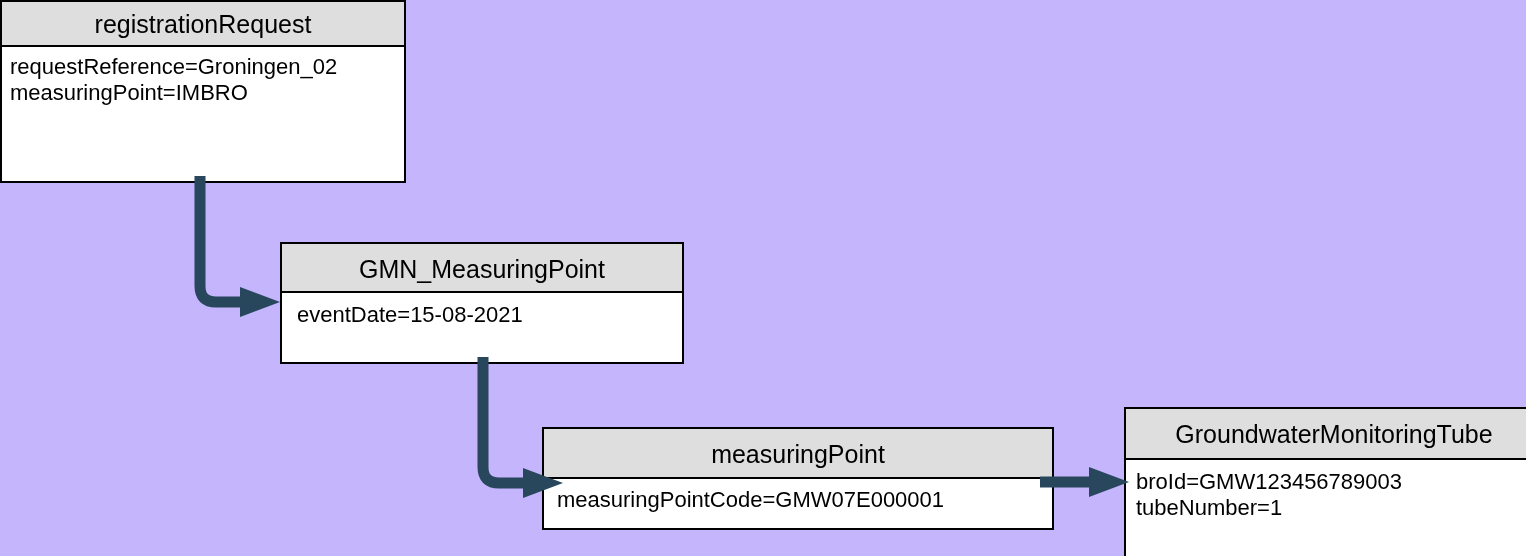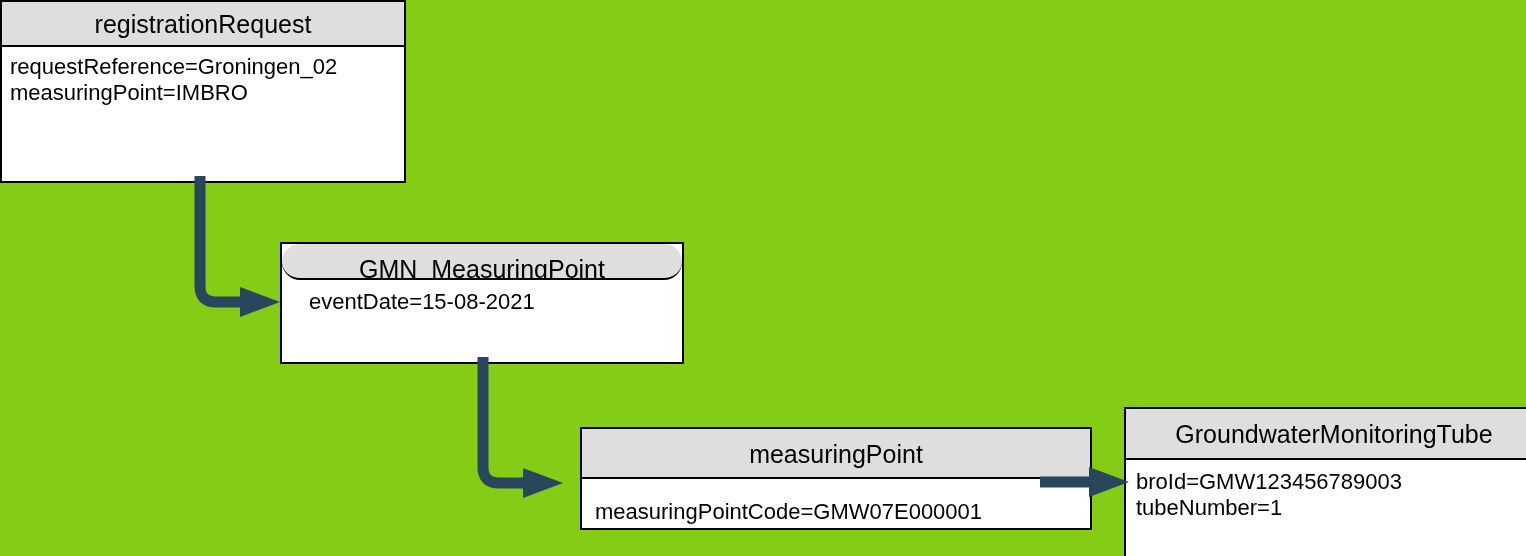--- a/index.html
+++ b/index.html
@@ -4,21 +4,21 @@
 <style>
   html, body {
     margin: 0;
     padding: 0;
     background: #ffffff;
   }
   #canvas {
     position: relative;
     width: 1526px;
     height: 556px;
-    background: #84cc16;
+    background: #c4b5fd;
     overflow: hidden;
     font-family: "Liberation Sans", sans-serif;
   }
   .node {
     position: absolute;
     box-sizing: border-box;
     border: 2px solid #000000;
     background: #ffffff;
     overflow: hidden;
   }
@@ -46,26 +46,26 @@
     white-space: nowrap;
     overflow: hidden;
   }
 
   
   #node-registration-request { left: 0px;    top: 0px;   width: 406px; height: 183px; }
   #node-registration-request .node-header { height: 45px; line-height: 45px; }
   #node-registration-request .node-body   { height: 138px; }
 
   #node-gmn-measuring-point { left: 280px;  top: 242px; width: 404px; height: 122px; }
-  #node-gmn-measuring-point .node-header { height: 36px; line-height: 50px; border-radius: 23px; }
-  #node-gmn-measuring-point .node-body   { height: 68px; padding-top: 9px; padding-left: 27px; }
+  #node-gmn-measuring-point .node-header { height: 49px; line-height: 50px; }
+  #node-gmn-measuring-point .node-body   { height: 68px; padding-top: 9px; padding-left: 15px; }
 
-  #node-measuring-point { left: 580px;  top: 427px; width: 512px; height: 103px; }
+  #node-measuring-point { left: 542px;  top: 427px; width: 512px; height: 103px; }
   #node-measuring-point .node-header { height: 50px; line-height: 50px; }
-  #node-measuring-point .node-body   { height: 49px; padding-top: 20px; padding-left: 13px; }
+  #node-measuring-point .node-body   { height: 49px; padding-top: 8px; padding-left: 13px; }
 
   #node-groundwater-monitoring-tube { left: 1124px; top: 407px; width: 420px; height: 152px; }
   #node-groundwater-monitoring-tube .node-header { height: 51px; line-height: 51px; }
   #node-groundwater-monitoring-tube .node-body   { height: 99px; padding-top: 9px; padding-left: 10px; }
 
   
   .connector {
     position: absolute;
     overflow: visible;
   }

